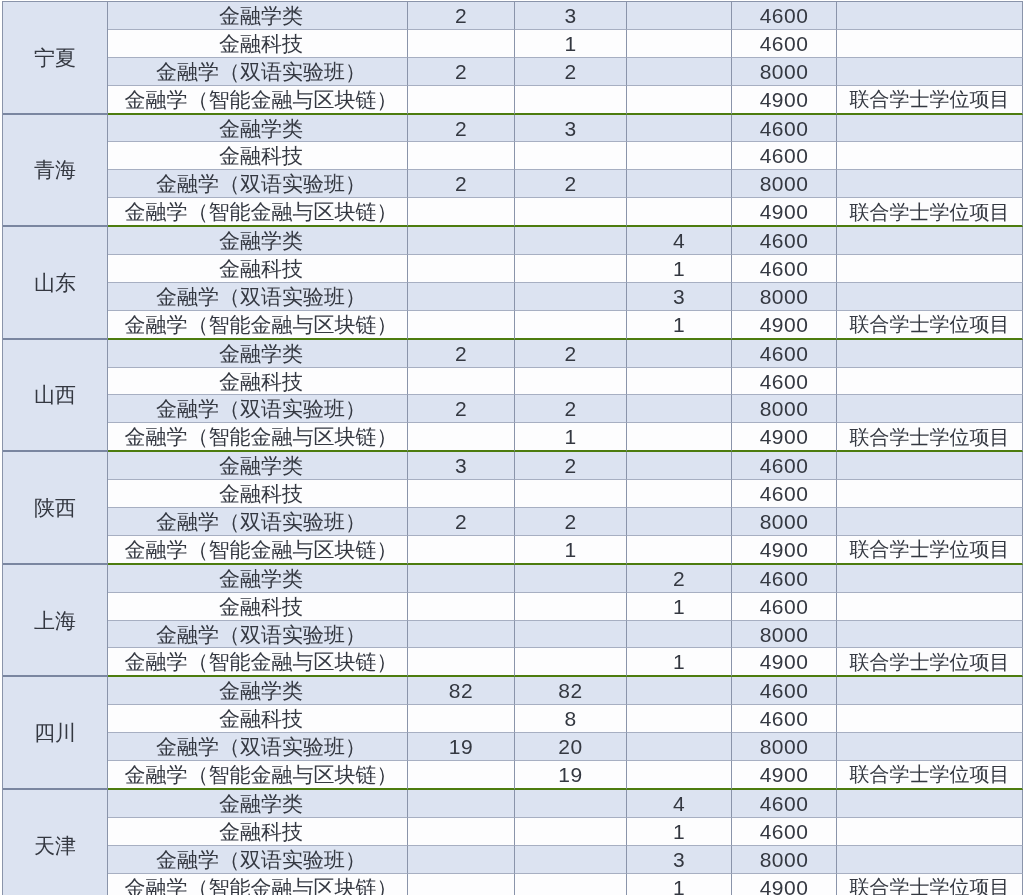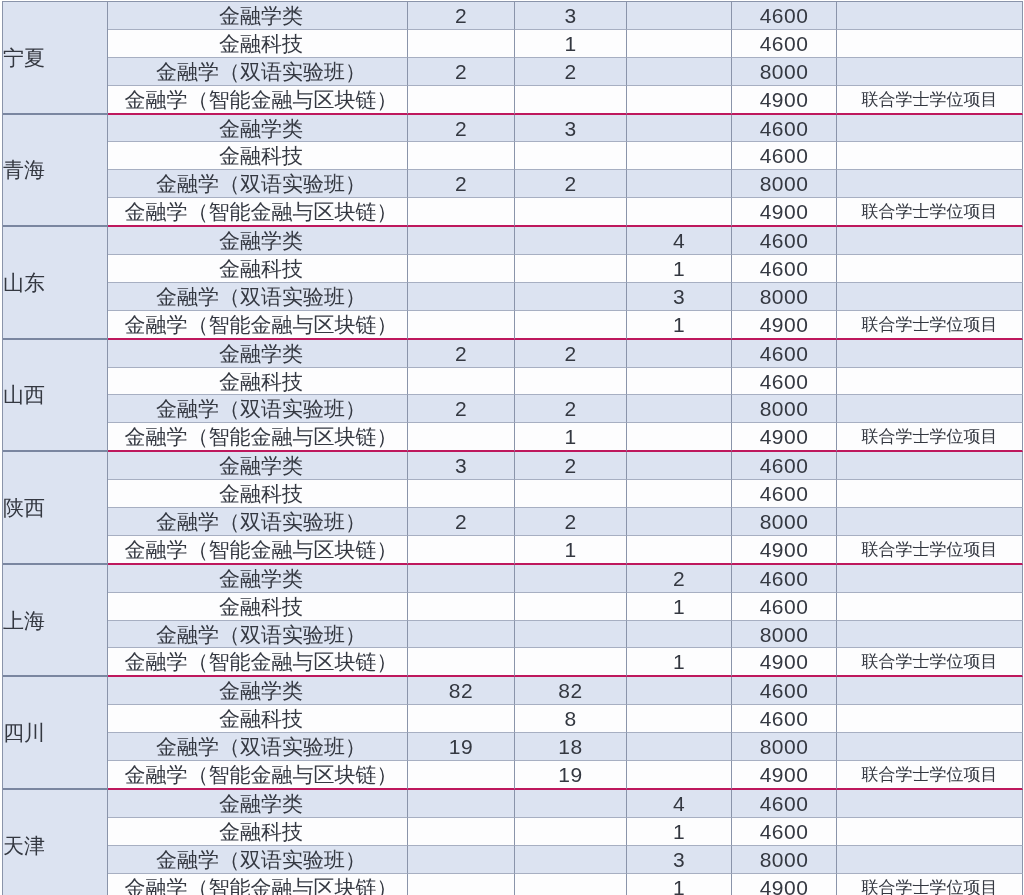--- a/index.html
+++ b/index.html
@@ -29,36 +29,37 @@
     line-height: 1;
     color: #343841;
     vertical-align: middle;
     border-right: 1px solid #8a94aa;
     border-bottom: 1px solid #a7afc2;
     overflow: hidden;
     white-space: nowrap;
   }
   tr.blue td { background: #dce3f1; }
   tr.white td { background: #fdfdfe; }
-  tr.group-end td { border-bottom: 2px solid #be185d; }
+  tr.group-end td { border-bottom: 2px solid #4d7c0f; }
   td.province {
     background: #dce3f1 !important;
+    text-align: center;
     border-bottom: 2px solid #7a86a0;
   }
   td.major {
     text-align: center;
     padding-left: 7px;
   }
   td.num {
     text-align: center;
     letter-spacing: 0.5px;
   }
   td.note {
     text-align: center;
-    font-size: 17px;
+    font-size: 20px;
   }
 </style>
 </head>
 <body>
 
 <div class="table-wrap">
   <table class="admission">
     <colgroup>
       <col style="width:105px">
       <col style="width:300px">
@@ -280,21 +281,21 @@
           <td class="major">金融科技</td>
           <td class="num"></td>
           <td class="num">8</td>
           <td class="num"></td>
           <td class="num">4600</td>
           <td class="note"></td>
         </tr>
         <tr class="blue">
           <td class="major">金融学（双语实验班）</td>
           <td class="num">19</td>
-          <td class="num">18</td>
+          <td class="num">20</td>
           <td class="num"></td>
           <td class="num">8000</td>
           <td class="note"></td>
         </tr>
         <tr class="white group-end">
           <td class="major">金融学（智能金融与区块链）</td>
           <td class="num"></td>
           <td class="num">19</td>
           <td class="num"></td>
           <td class="num">4900</td>

